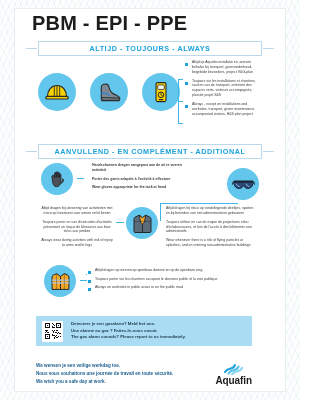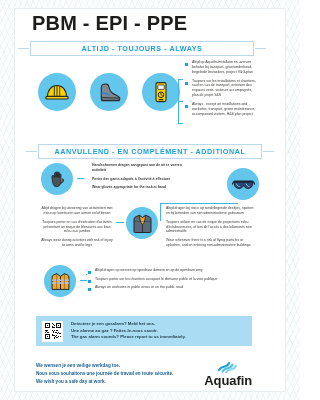--- a/index.html
+++ b/index.html
@@ -40,21 +40,21 @@
   }
   .secbar span {
     font-size: 7.2px; font-weight: 800; letter-spacing: 0.55px;
     color: #1ba2dd; white-space: nowrap;
   }
   .secbar::before, .secbar::after {
     content:""; position:absolute; top: 6px; width: 11px; height:1px; background:#bcd9ec;
   }
   .secbar::before { left: -13px; }
   .secbar::after  { right: -13px; }
-  #bar-always     { left: 30px; top: 41px;  width: 224px; }
+  #bar-always     { left: 38px; top: 41px;  width: 224px; }
   #bar-additional { left: 38px; top: 144px; width: 224px; }
 
   
   .circ {
     position: absolute;
     border-radius: 50%;
     background: #63c6ec;
     display: flex; align-items: center; justify-content: center;
     overflow: hidden;
   }
@@ -99,21 +99,21 @@
   
   #footer {
     position: absolute; left: 36px; top: 360px;
     width: 216px; height: 28px;
     display: flex; align-items: center; justify-content: space-between;
   }
   .ftxt div {
     font-size: 4.6px; font-weight: 700; color: #1b5e8f; line-height: 1.75;
   }
   #logo { display: flex; flex-direction: column; align-items: center; }
-  #logoname { font-size: 13px; font-weight: 700; color: #1d1d1b; letter-spacing: -0.1px; }
+  #logoname { font-size: 10px; font-weight: 700; color: #1d1d1b; letter-spacing: -0.1px; }
 </style>
 </head>
 <body>
 
 <div id="poster">
   <div class="panel"></div>
 
   <div class="title">PBM - EPI - PPE</div>
 
   <div class="secbar" id="bar-always">

